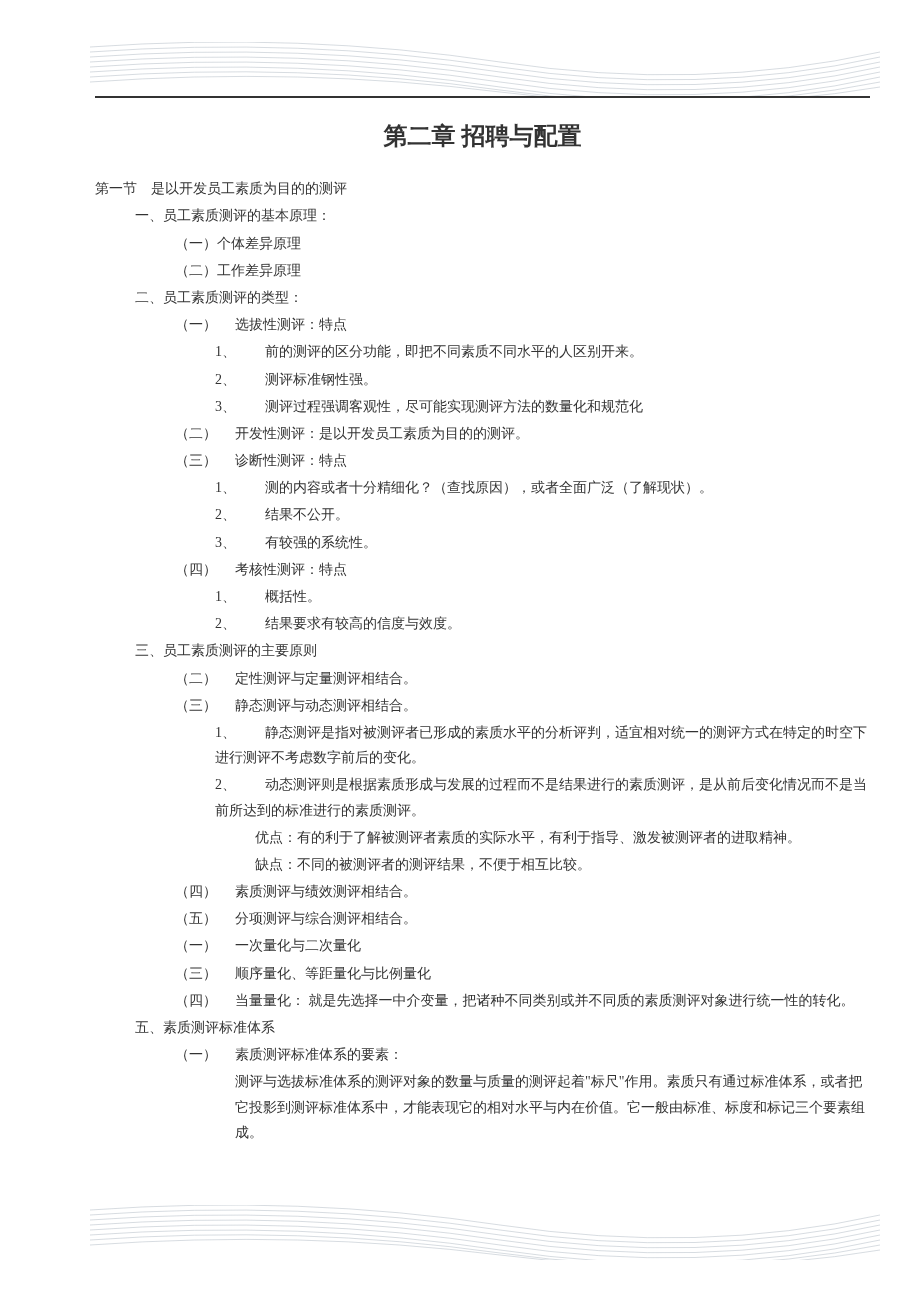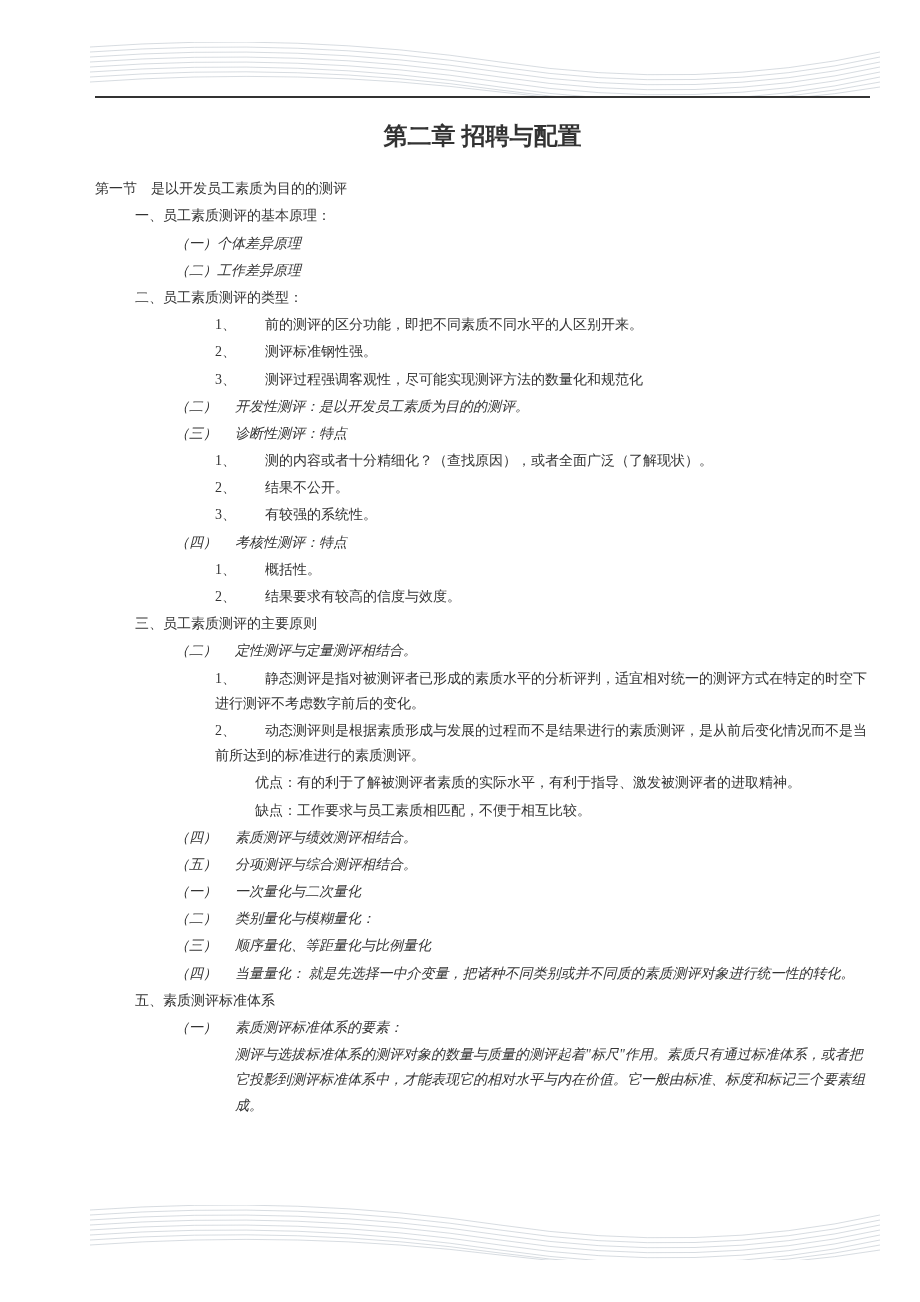--- a/index.html
+++ b/index.html
@@ -46,21 +46,21 @@
       font-size: 24px;
       font-weight: bold;
       font-family: "SimSun", serif;
       margin-bottom: 18px;
     }
     .section-title {
       font-size: 14px;
       margin-bottom: 2px;
     }
     .level-1 { padding-left: 40px; }
-    .level-2 { padding-left: 80px; font-style: italic; }
+    .level-2 { padding-left: 80px; }
     .level-3 { padding-left: 120px; }
     .level-4 { padding-left: 160px; }
     .line { margin-bottom: 2px; }
     .num-label { display: inline-block; min-width: 50px; }
     .cn-num { display: inline-block; min-width: 60px; }
   </style>
 </head>
 <body>
 
 <div class="header-decoration">
@@ -82,43 +82,44 @@
 <div class="content">
   <h1>第二章 招聘与配置</h1>
 
   <div class="section-title line">第一节　是以开发员工素质为目的的测评</div>
 
   <div class="level-1 line">一、员工素质测评的基本原理：</div>
   <div class="level-2 line">（一）个体差异原理</div>
   <div class="level-2 line">（二）工作差异原理</div>
 
   <div class="level-1 line">二、员工素质测评的类型：</div>
+  <div class="level-2 line"><span class="cn-num">（一）</span><span>选拔性测评：特点</span></div>
   <div class="level-3 line"><span class="num-label">1、</span><span>前的测评的区分功能，即把不同素质不同水平的人区别开来。</span></div>
   <div class="level-3 line"><span class="num-label">2、</span><span>测评标准钢性强。</span></div>
   <div class="level-3 line"><span class="num-label">3、</span><span>测评过程强调客观性，尽可能实现测评方法的数量化和规范化</span></div>
   <div class="level-2 line"><span class="cn-num">（二）</span><span>开发性测评：是以开发员工素质为目的的测评。</span></div>
   <div class="level-2 line"><span class="cn-num">（三）</span><span>诊断性测评：特点</span></div>
   <div class="level-3 line"><span class="num-label">1、</span><span>测的内容或者十分精细化？（查找原因），或者全面广泛（了解现状）。</span></div>
   <div class="level-3 line"><span class="num-label">2、</span><span>结果不公开。</span></div>
   <div class="level-3 line"><span class="num-label">3、</span><span>有较强的系统性。</span></div>
   <div class="level-2 line"><span class="cn-num">（四）</span><span>考核性测评：特点</span></div>
   <div class="level-3 line"><span class="num-label">1、</span><span>概括性。</span></div>
   <div class="level-3 line"><span class="num-label">2、</span><span>结果要求有较高的信度与效度。</span></div>
 
   <div class="level-1 line">三、员工素质测评的主要原则</div>
   <div class="level-2 line"><span class="cn-num">（二）</span><span>定性测评与定量测评相结合。</span></div>
+  <div class="level-2 line"><span class="cn-num">（三）</span><span>静态测评与动态测评相结合。</span></div>
   <div class="level-3 line"><span class="num-label">1、</span><span>静态测评是指对被测评者已形成的素质水平的分析评判，适宜相对统一的测评方式在特定的时空下进行测评不考虑数字前后的变化。</span></div>
   <div class="level-3 line"><span class="num-label">2、</span><span>动态测评则是根据素质形成与发展的过程而不是结果进行的素质测评，是从前后变化情况而不是当前所达到的标准进行的素质测评。</span></div>
   <div class="level-4 line">优点：有的利于了解被测评者素质的实际水平，有利于指导、激发被测评者的进取精神。</div>
-  <div class="level-4 line">缺点：工作要求与员工素质相匹配，不便于相互比较。</div>
+  <div class="level-4 line">缺点：不同的被测评者的测评结果，不便于相互比较。</div>
   <div class="level-2 line"><span class="cn-num">（四）</span><span>素质测评与绩效测评相结合。</span></div>
   <div class="level-2 line"><span class="cn-num">（五）</span><span>分项测评与综合测评相结合。</span></div>
 
   <div class="level-2 line"><span class="cn-num">（一）</span><span>一次量化与二次量化</span></div>
-  <div class="level-2 line"><span class="cn-num">（二）</span><span>类别量化与模糊量化：</span></div>
   <div class="level-2 line"><span class="cn-num">（三）</span><span>顺序量化、等距量化与比例量化</span></div>
   <div class="level-2 line"><span class="cn-num">（四）</span><span>当量量化： 就是先选择一中介变量，把诸种不同类别或并不同质的素质测评对象进行统一性的转化。</span></div>
 
   <div class="level-1 line">五、素质测评标准体系</div>
   <div class="level-2 line"><span class="cn-num">（一）</span><span>素质测评标准体系的要素：</span></div>
   <div class="level-2 line" style="padding-left:140px;">测评与选拔标准体系的测评对象的数量与质量的测评起着"标尺"作用。素质只有通过标准体系，或者把它投影到测评标准体系中，才能表现它的相对水平与内在价值。它一般由标准、标度和标记三个要素组成。</div>
 
 </div>
 
 <div class="footer-decoration">

